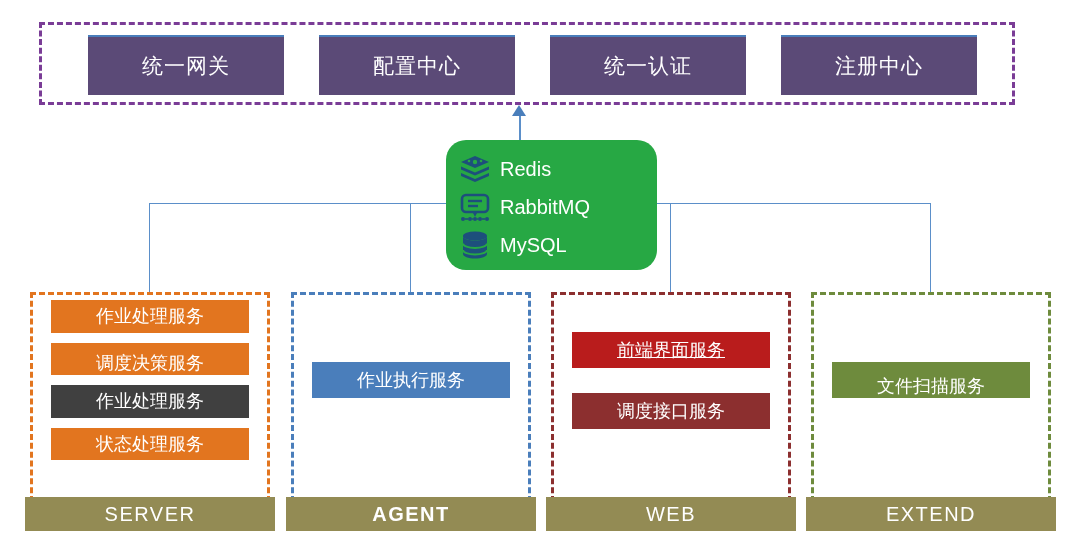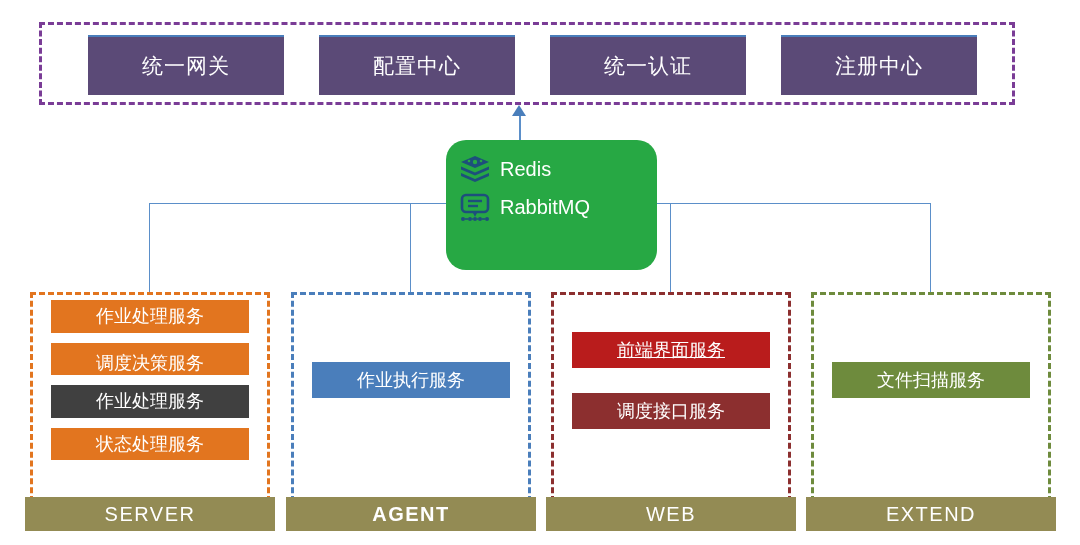--- a/index.html
+++ b/index.html
@@ -180,20 +180,35 @@
           <g stroke="#1d4f7c" stroke-width="1.6">
             <line x1="6" y1="28" x2="9" y2="28"></line>
             <line x1="13" y1="28" x2="14" y2="28"></line>
             <line x1="18" y1="28" x2="19" y2="28"></line>
             <line x1="23" y1="28" x2="26" y2="28"></line>
           </g>
         </svg>
       </span>
       <span class="mw-lbl">RabbitMQ</span>
     </div>
+    <div class="mw-row">
+      <span class="mw-ico">
+        <svg width="32" height="32" viewBox="0 0 32 32">
+          <g fill="#1d4f7c">
+            <ellipse cx="16" cy="7" rx="12" ry="4.5"></ellipse>
+            <path d="M4 7 L4 25 C4 27.5 9.4 29.5 16 29.5 C22.6 29.5 28 27.5 28 25 L28 7 C28 9.5 22.6 11.5 16 11.5 C9.4 11.5 4 9.5 4 7 Z"></path>
+          </g>
+          <g fill="none" stroke="#27a844" stroke-width="2">
+            <path d="M4 14.5 C4 17 9.4 19 16 19 C22.6 19 28 17 28 14.5"></path>
+            <path d="M4 21 C4 23.5 9.4 25.5 16 25.5 C22.6 25.5 28 23.5 28 21"></path>
+          </g>
+        </svg>
+      </span>
+      <span class="mw-lbl">MySQL</span>
+    </div>
   </div>
 
   <div class="col" style="left:30px;width:240px;border-color:#e2751f;">
     <div class="col-inner" style="padding-bottom:34px;">
       <div class="svc" style="background:#e2751f;">
         <span>作业处理服务</span>
       </div>
       <div class="svc" style="background:#e2751f;align-items:flex-end;">
         <span>调度决策服务</span>
       </div>
@@ -229,21 +244,21 @@
         <span>调度接口服务</span>
       </div>
     </div>
   </div>
   <div class="footer-band" style="left:546px;top:497px;width:250px;">
     <span>WEB</span>
   </div>
 
   <div class="col" style="left:811px;width:240px;border-color:#6e8b3d;">
     <div class="col-inner" style="padding-bottom:34px;">
-      <div class="svc" style="background:#6e8b3d;">
+      <div class="svc" style="background:#6e8b3d;align-items:flex-end;">
         <span>文件扫描服务</span>
       </div>
     </div>
   </div>
   <div class="footer-band" style="left:806px;top:497px;width:250px;">
     <span>EXTEND</span>
   </div>
 
 </div>
 

